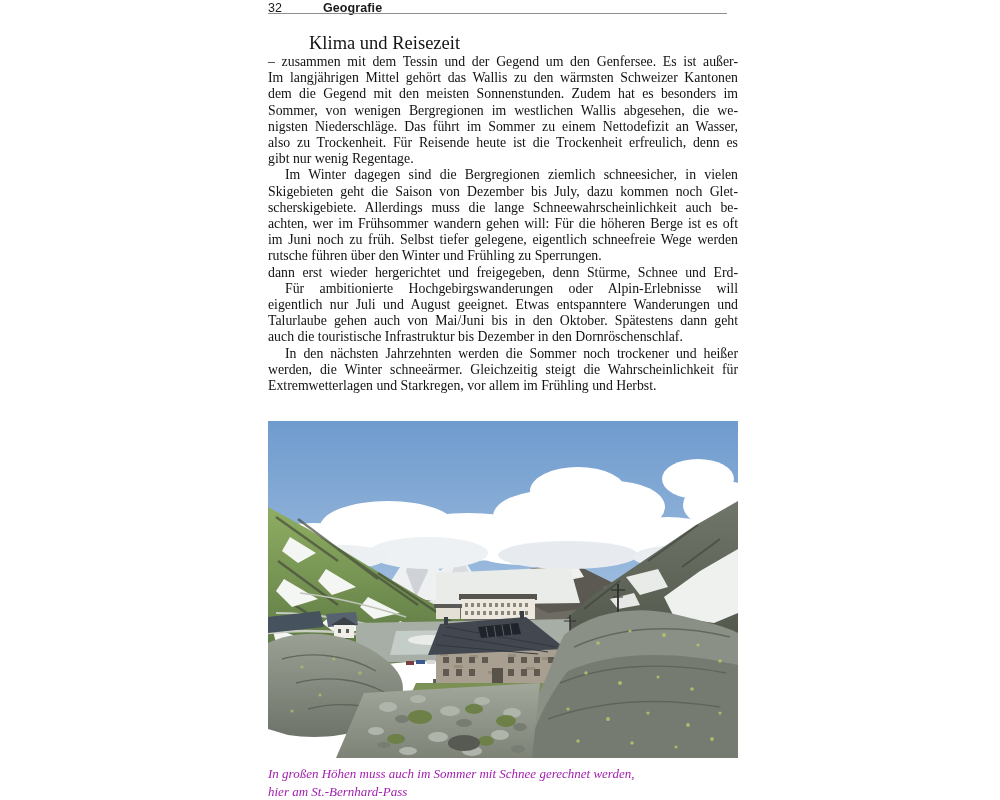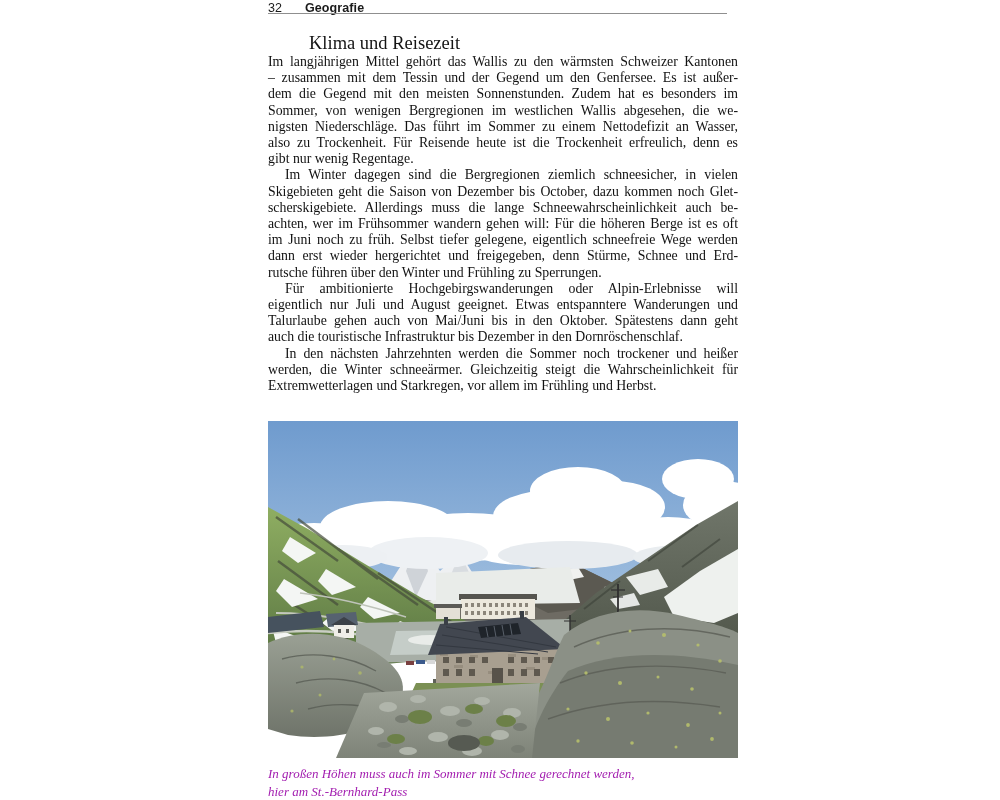--- a/index.html
+++ b/index.html
@@ -2,21 +2,21 @@
 <html><head>
 <meta charset="utf-8">
 <style>
   html,body{margin:0;padding:0;background:#ffffff;}
   body{width:1000px;height:800px;position:relative;font-family:"Liberation Serif",serif;color:#111;}
   .sheet{position:absolute;left:0;top:0;width:825px;height:800px;background:#fff;padding-left:20px;}
 
   .pagehead{position:absolute;left:268px;top:1px;width:470px;display:flex;align-items:baseline;
     font-family:"Liberation Sans",sans-serif;font-size:12.5px;color:#1a1a1a;}
   .pageno{display:inline-block;width:37px;font-weight:400;}
-  .section{font-weight:700;letter-spacing:.1px;}
+  .section{font-weight:700;letter-spacing:.1px;margin-left:18px;}
   .rule{position:absolute;left:268px;top:13px;width:459px;border-top:1.4px solid #8f8f8f;height:0;}
 
   .title{position:absolute;left:268px;top:21px;width:470px;
     font-family:Liberation Serif, serif;font-weight:400;font-size:18.5px;color:#141414;margin-left:41px;}
 
   .bodytext{position:absolute;left:268px;top:54px;width:470px;font-size:13.8px;line-height:16.2px;}
   .bodyline{text-align:justify;text-align-last:justify;white-space:normal;}
   .bodyline.last{text-align-last:left;}
   .bodyline.indent{text-indent:17px;}
 
@@ -31,34 +31,34 @@
 
   <div class="pagehead">
     <span class="pageno">32</span>
     <span class="section">Geografie</span>
   </div>
   <div class="rule"></div>
 
   <h1 class="title">Klima und Reisezeit</h1>
 
   <div class="bodytext">
+      <div class="bodyline">– zusammen mit dem Tessin und der Gegend um den Genfersee. Es ist außer-</div>
       <div class="bodyline">Im langjährigen Mittel gehört das Wallis zu den wärmsten Schweizer Kantonen</div>
-      <div class="bodyline">– zusammen mit dem Tessin und der Gegend um den Genfersee. Es ist außer-</div>
       <div class="bodyline">dem die Gegend mit den meisten Sonnenstunden. Zudem hat es besonders im</div>
       <div class="bodyline">Sommer, von wenigen Bergregionen im westlichen Wallis abgesehen, die we-</div>
       <div class="bodyline">nigsten Niederschläge. Das führt im Sommer zu einem Nettodefizit an Wasser,</div>
       <div class="bodyline">also zu Trockenheit. Für Reisende heute ist die Trockenheit erfreulich, denn es</div>
       <div class="bodyline last">gibt nur wenig Regentage.</div>
       <div class="bodyline indent">Im Winter dagegen sind die Bergregionen ziemlich schneesicher, in vielen</div>
-      <div class="bodyline">Skigebieten geht die Saison von Dezember bis October, dazu kommen noch Glet-</div>
+      <div class="bodyline">Skigebieten geht die Saison von Dezember bis July, dazu kommen noch Glet-</div>
       <div class="bodyline">scherskigebiete. Allerdings muss die lange Schneewahrscheinlichkeit auch be-</div>
       <div class="bodyline">achten, wer im Frühsommer wandern gehen will: Für die höheren Berge ist es oft</div>
       <div class="bodyline">im Juni noch zu früh. Selbst tiefer gelegene, eigentlich schneefreie Wege werden</div>
+      <div class="bodyline last">rutsche führen über den Winter und Frühling zu Sperrungen.</div>
       <div class="bodyline">dann erst wieder hergerichtet und freigegeben, denn Stürme, Schnee und Erd-</div>
-      <div class="bodyline last">rutsche führen über den Winter und Frühling zu Sperrungen.</div>
       <div class="bodyline indent">Für ambitionierte Hochgebirgswanderungen oder Alpin-Erlebnisse will</div>
       <div class="bodyline">eigentlich nur Juli und August geeignet. Etwas entspanntere Wanderungen und</div>
       <div class="bodyline">Talurlaube gehen auch von Mai/Juni bis in den Oktober. Spätestens dann geht</div>
       <div class="bodyline last">auch die touristische Infrastruktur bis Dezember in den Dornröschenschlaf.</div>
       <div class="bodyline indent">In den nächsten Jahrzehnten werden die Sommer noch trockener und heißer</div>
       <div class="bodyline">werden, die Winter schneeärmer. Gleichzeitig steigt die Wahrscheinlichkeit für</div>
       <div class="bodyline last">Extremwetterlagen und Starkregen, vor allem im Frühling und Herbst.</div>
     </div>
 
   <figure class="figure">

